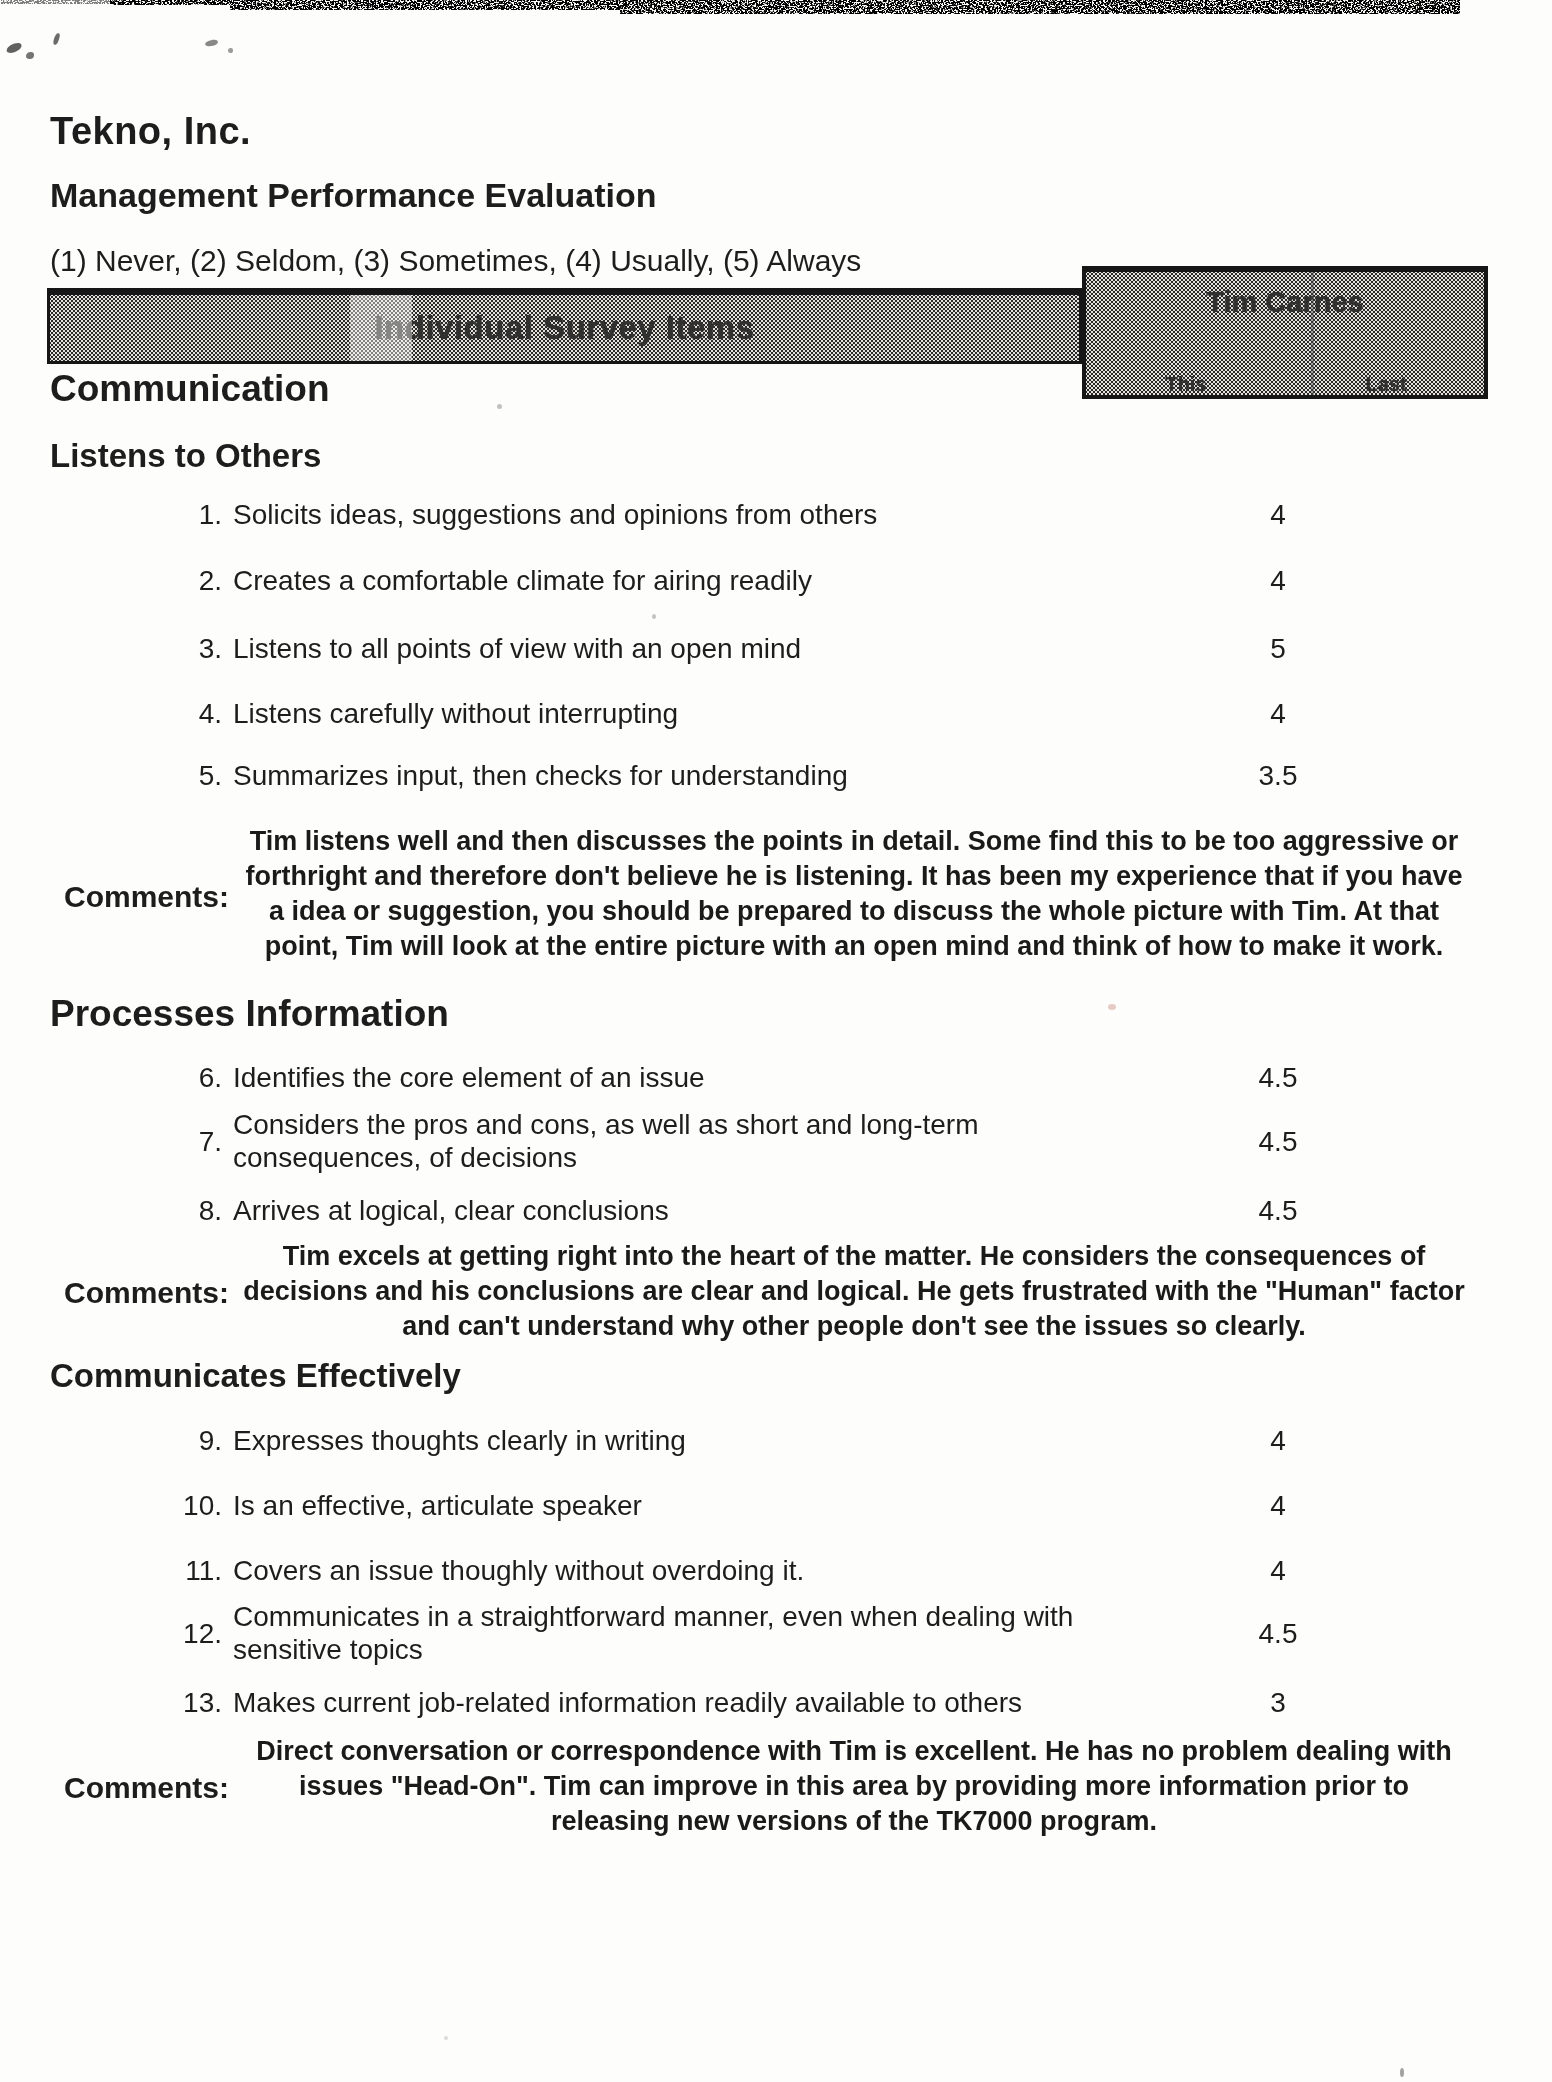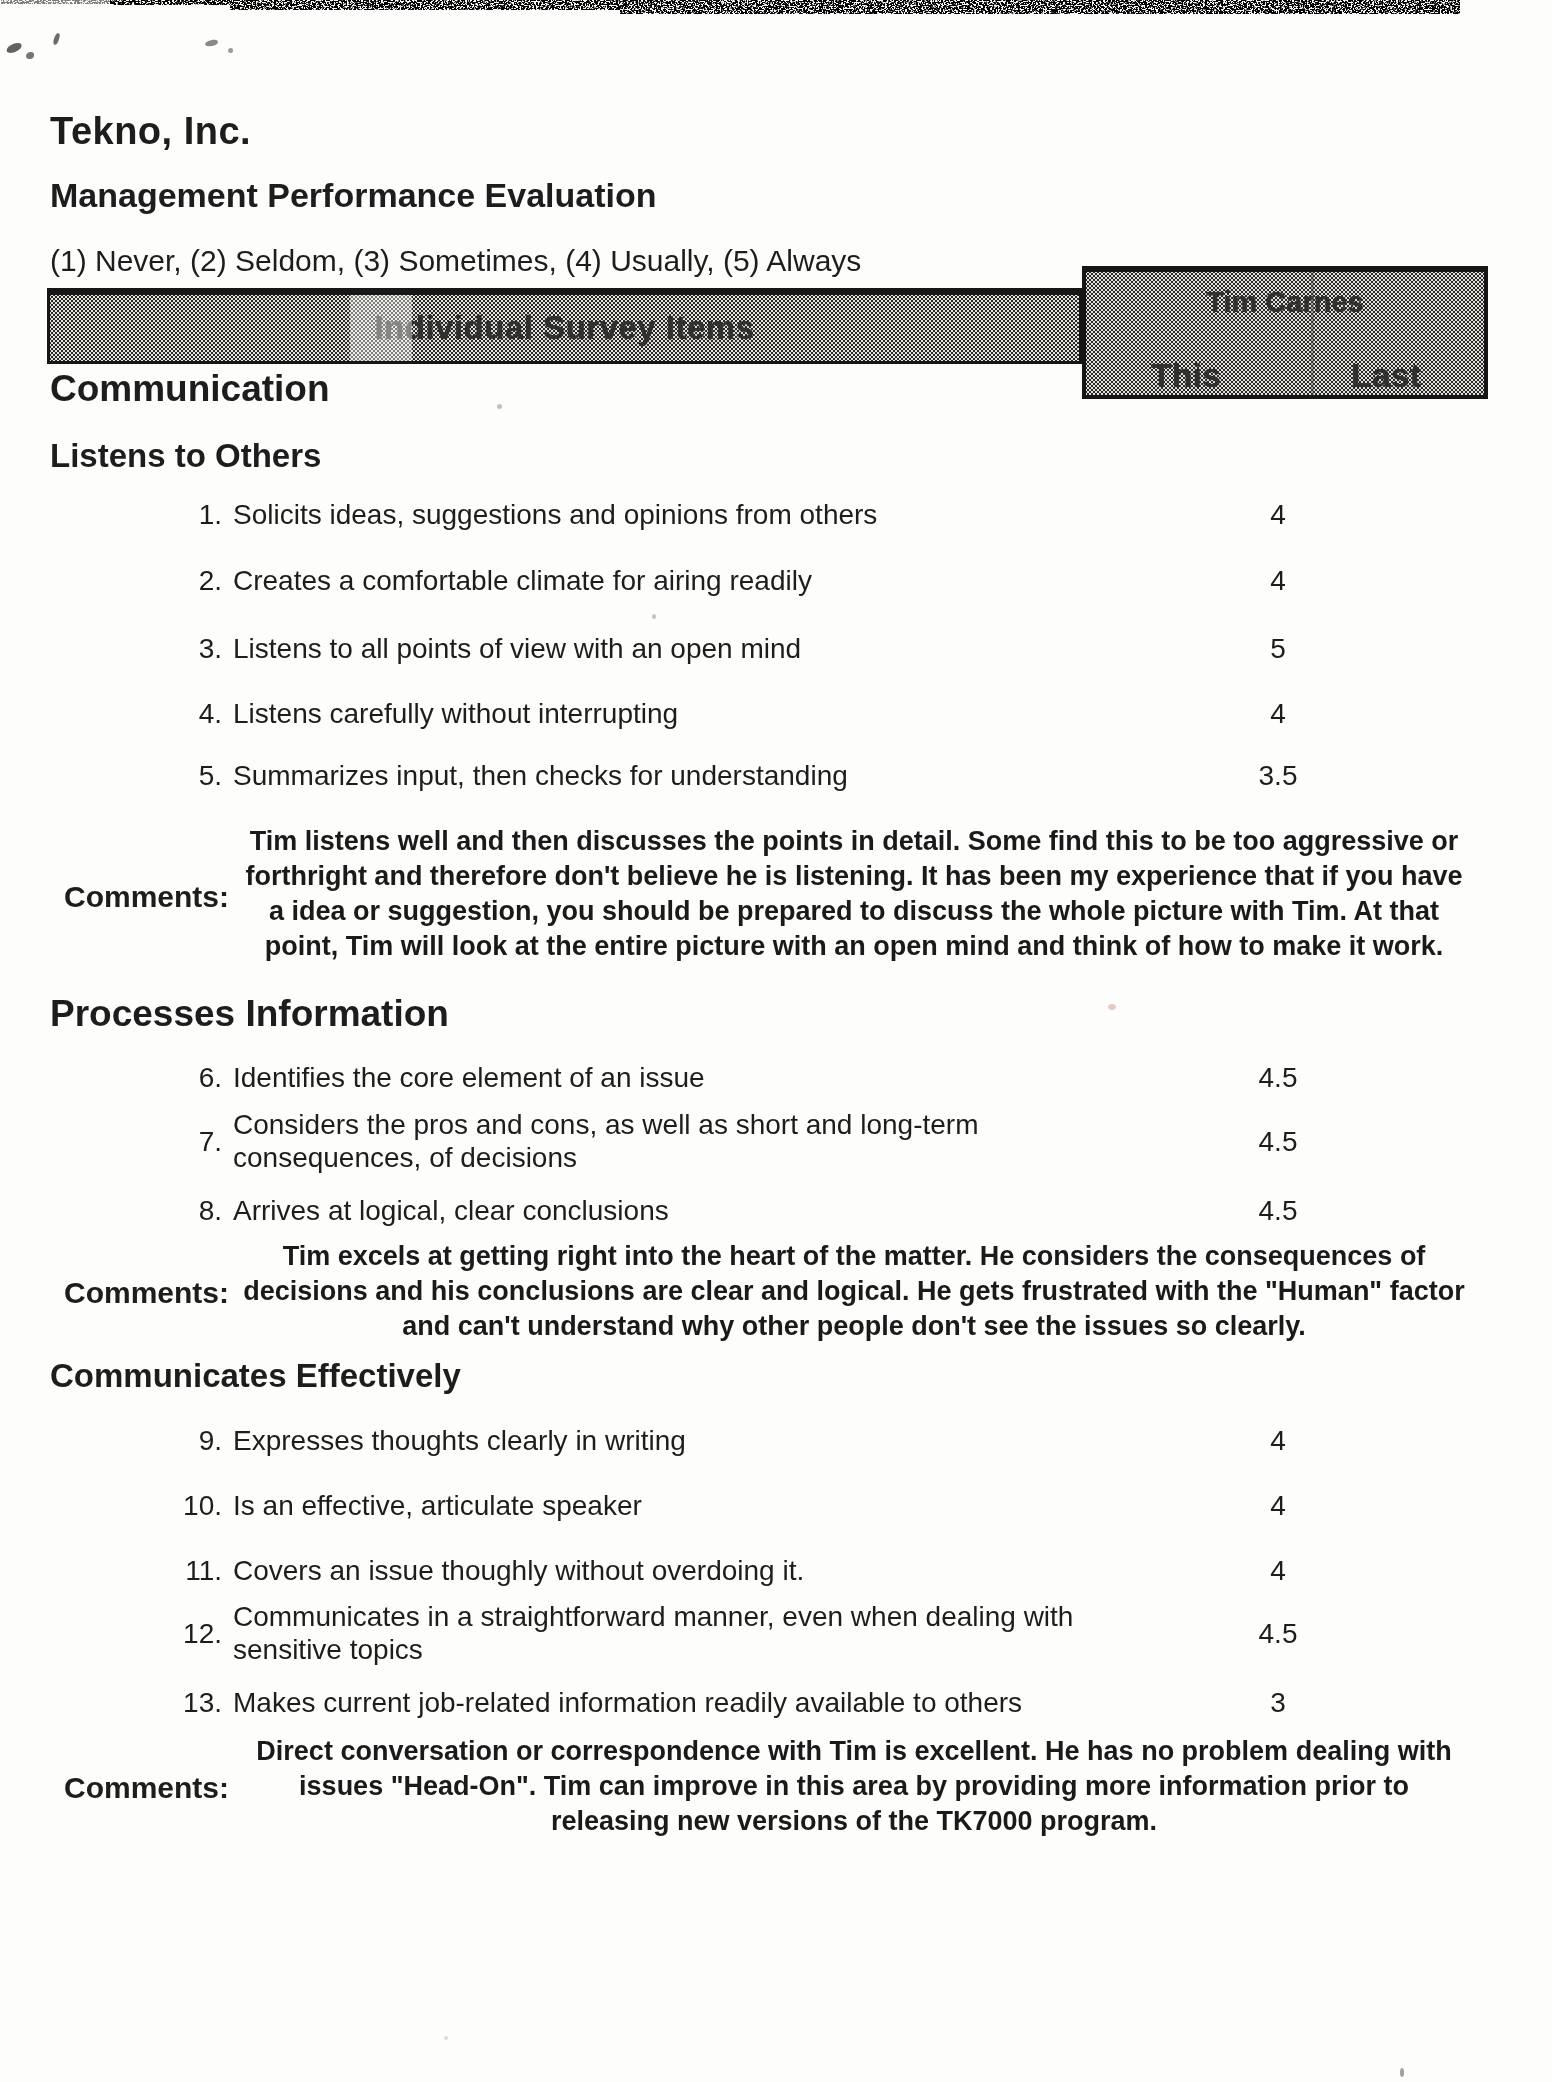--- a/index.html
+++ b/index.html
@@ -43,22 +43,22 @@
     position:absolute;left:1082px;top:222px;width:406px;height:133px;
     border:4px solid #161616;border-top-width:6px;box-sizing:border-box;margin-top:44px;
   }
   .name-box .divider{position:absolute;left:225px;top:0;width:3px;height:100%;
     background:#4c4c4c;opacity:.45;}
   .evaluee-name{
     position:absolute;left:0;top:14px;width:100%;text-align:center;
     font-size:29px;font-weight:bold;color:#30302f;text-shadow:0 0 1px rgba(40,40,40,.9);
   }
   .col-this,.col-last{
-    position:absolute;top:84px;transform:translateX(-50%);
-    font-size:34px;font-weight:bold;color:#30302f;text-shadow:0 0 1px rgba(40,40,40,.9);
+    position:absolute;top:101px;transform:translateX(-50%);
+    font-size:20px;font-weight:bold;color:#30302f;text-shadow:0 0 1px rgba(40,40,40,.9);
   }
   .col-this{left:100px;}
   .col-last{left:300px;}
   
   .sec-head{position:absolute;left:50px;font-size:37px;font-weight:bold;}
   .sub-head{position:absolute;left:50px;font-size:33px;font-weight:bold;}
   
   .item-row{
     position:absolute;left:0;width:1552px;min-height:40px;
     display:flex;align-items:center;font-size:28px;line-height:33px;

